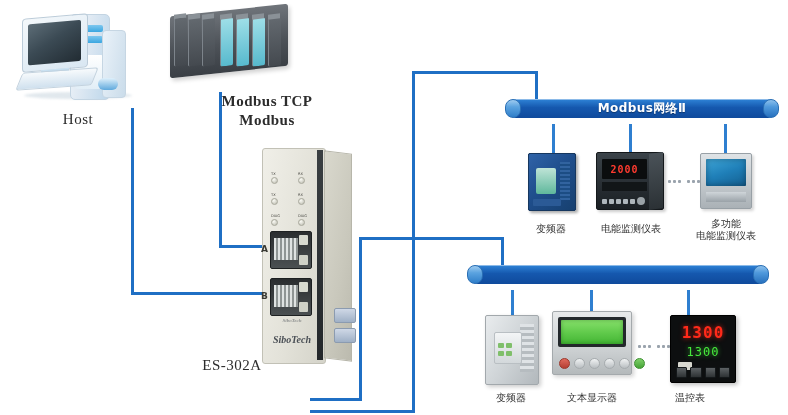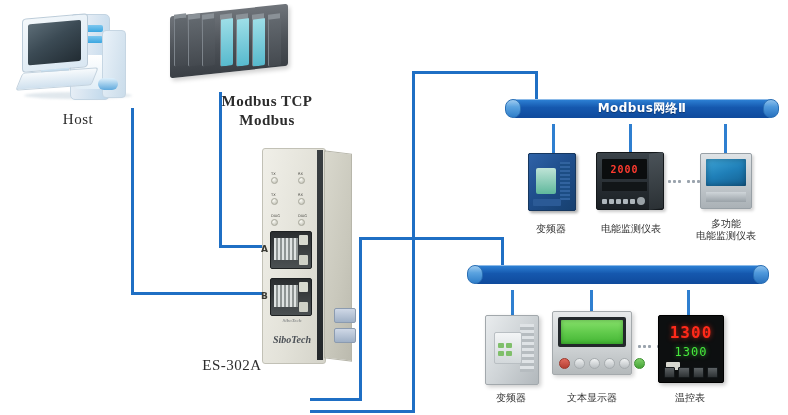--- a/index.html
+++ b/index.html
@@ -157,21 +157,21 @@
   .hmi .lcd{width:100%;height:100%;border-radius:1px;
     background:linear-gradient(180deg,#86e06a 0%,#5fc94a 55%,#43b534 100%);
     box-shadow:inset 0 0 4px rgba(0,60,0,.35);}
   .hmi .keys{position:absolute;left:6px;bottom:5px;display:flex;gap:4px;align-items:center;}
   .hmi .keys i{display:block;width:9px;height:9px;border-radius:50%;
     background:linear-gradient(180deg,#f0f2f3,#b9bec1);border:1px solid #a6abae;}
   .hmi .keys i.red{background:linear-gradient(180deg,#e06a5c,#b33f33);border-color:#9c3629;}
   .hmi .keys i.grn{background:linear-gradient(180deg,#7fd06a,#45a336);border-color:#3c8f30;}
 
   .tctrl{background:#0d0f10;border:1px solid #000;border-radius:2px;
-    box-shadow:2px 2px 4px rgba(0,0,0,.25);}
+    box-shadow:2px 2px 4px rgba(0,0,0,.25);margin-left:12px;}
   .tctrl .pv{position:absolute;left:6px;top:6px;right:6px;height:21px;
     display:flex;align-items:center;justify-content:center;}
   .tctrl .pv span{color:#ff2a1a;font-family:"DejaVu Sans Mono",monospace;font-size:16px;
     font-weight:bold;letter-spacing:1px;text-shadow:0 0 5px rgba(255,40,20,.75);}
   .tctrl .sv{position:absolute;left:6px;top:28px;right:6px;height:15px;
     display:flex;align-items:center;justify-content:center;}
   .tctrl .sv span{color:#46e83c;font-family:"DejaVu Sans Mono",monospace;font-size:12px;
     letter-spacing:1px;text-shadow:0 0 5px rgba(70,232,60,.7);}
   .tctrl .mini{position:absolute;left:7px;top:46px;width:14px;height:8px;background:#d8d8d0;border-radius:1px;}
   .tctrl .keys{position:absolute;left:5px;bottom:4px;right:5px;display:flex;gap:3px;}

